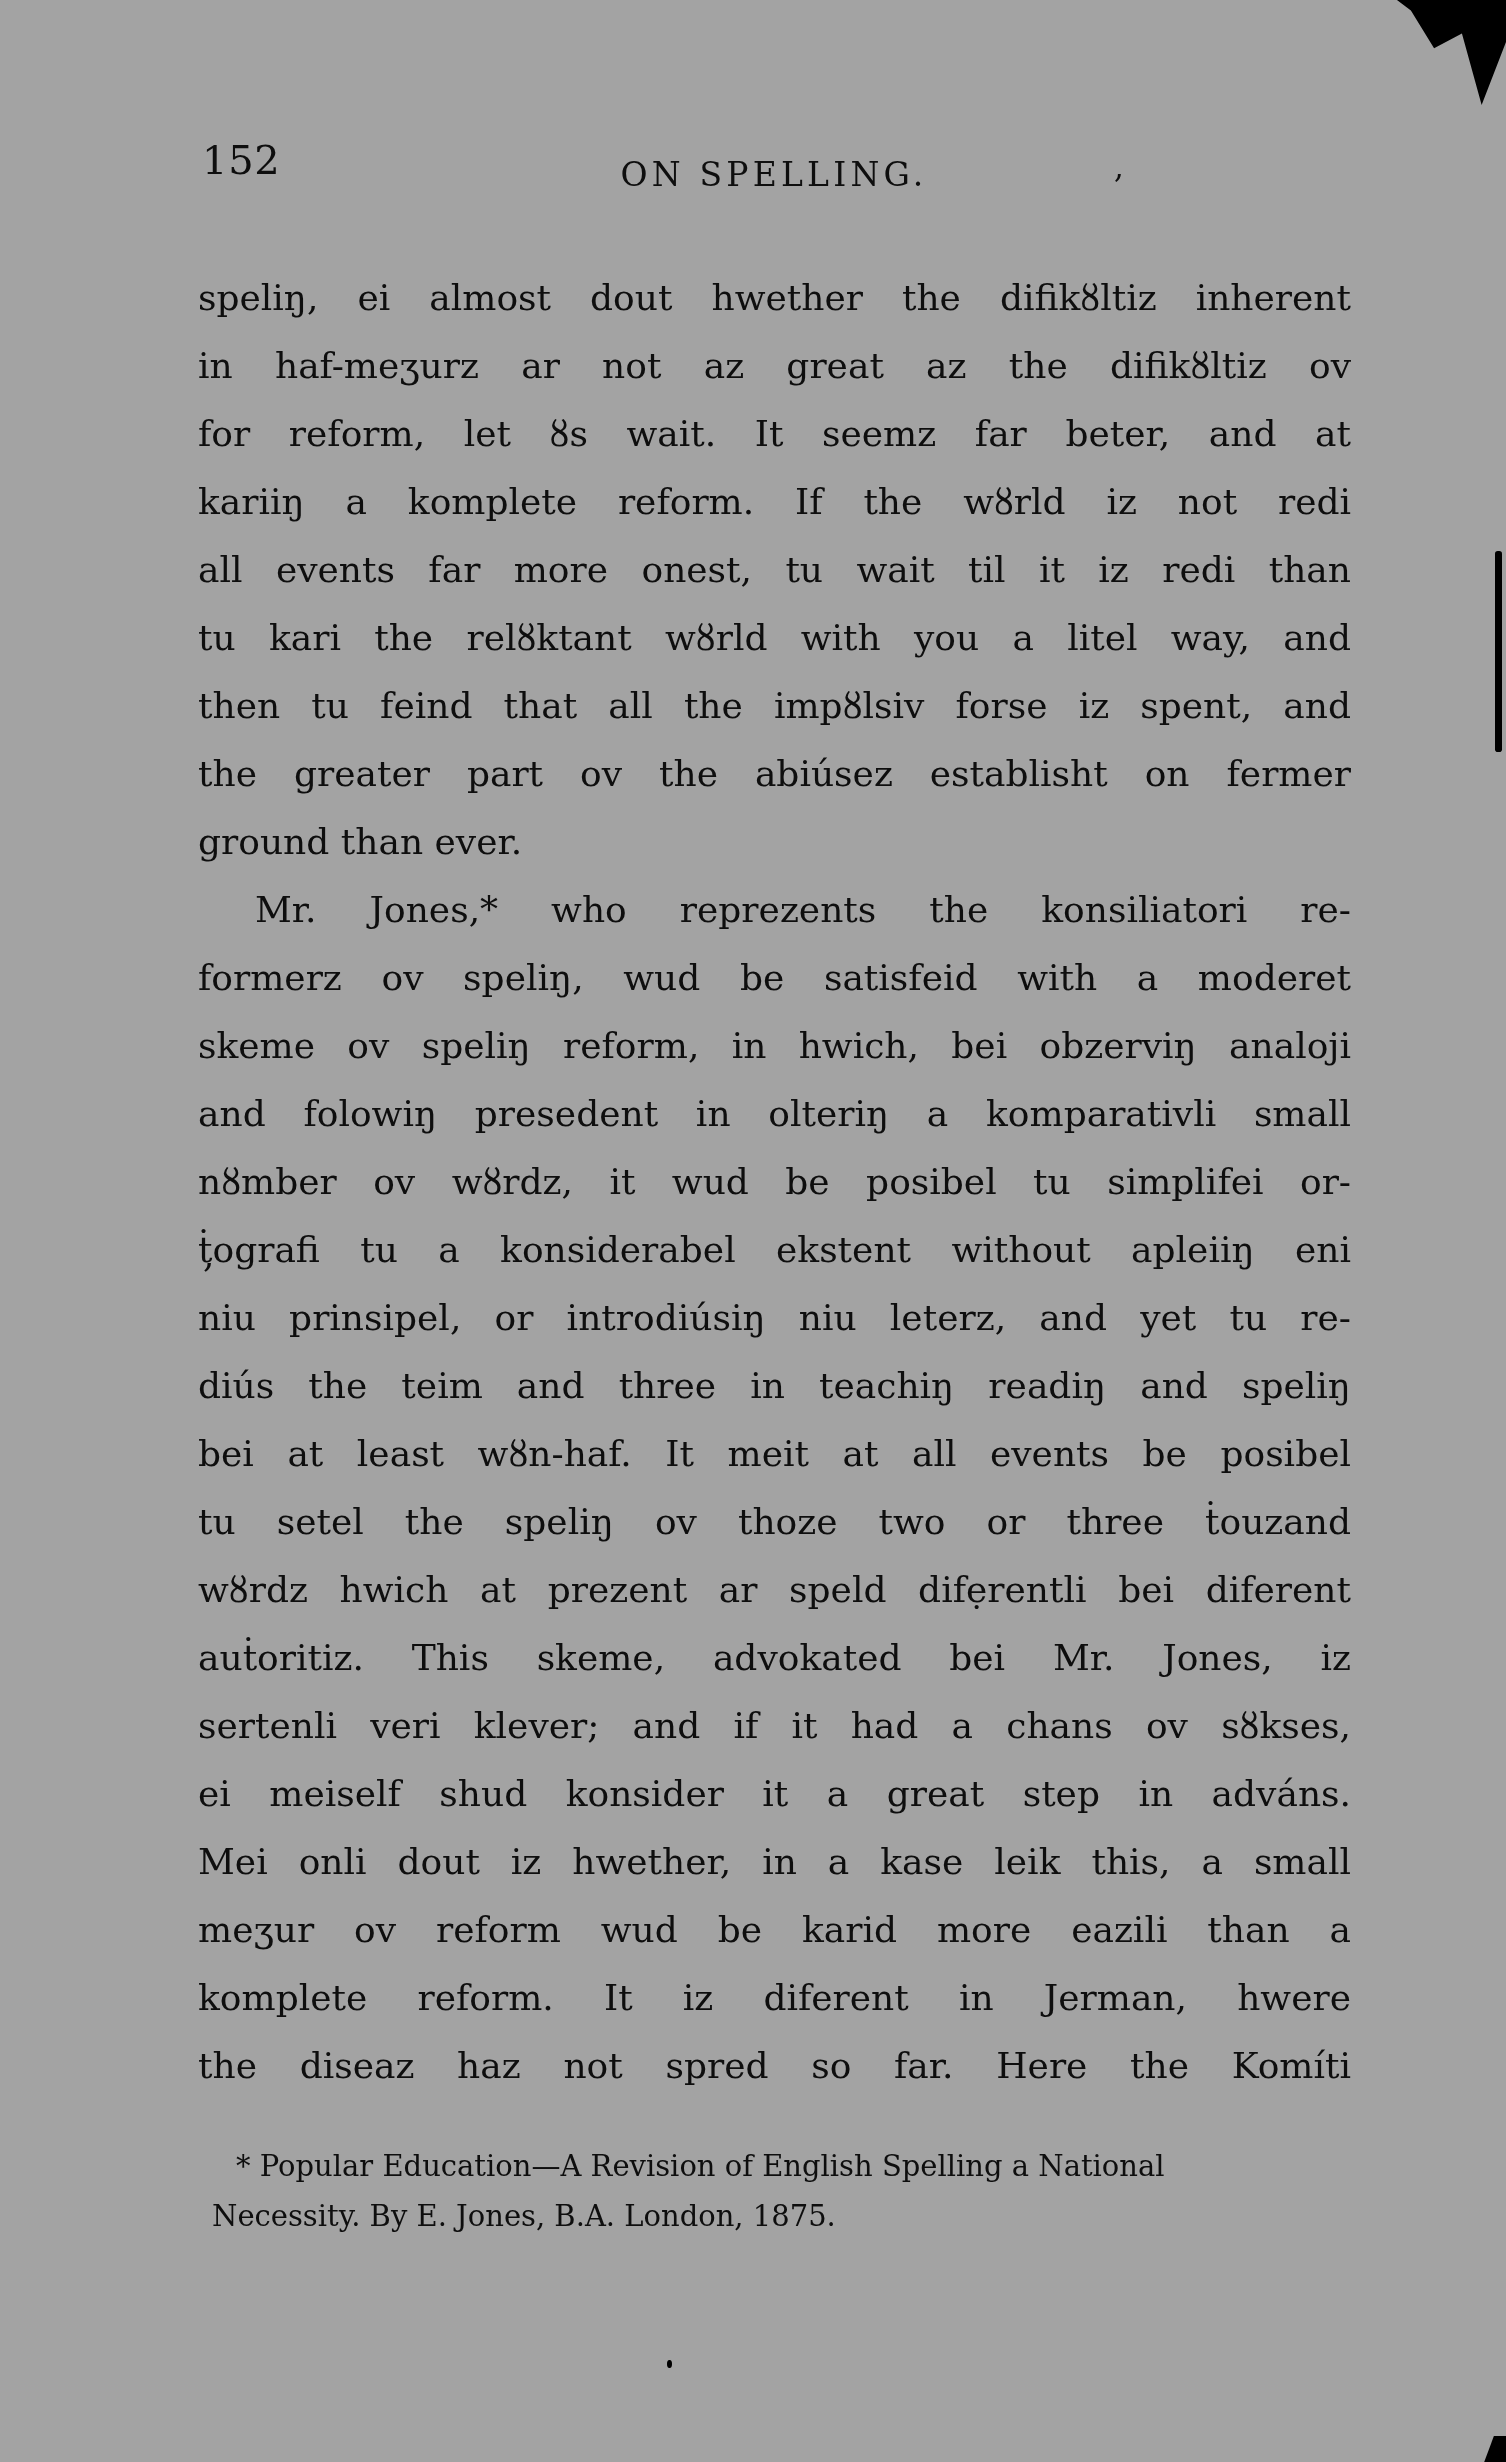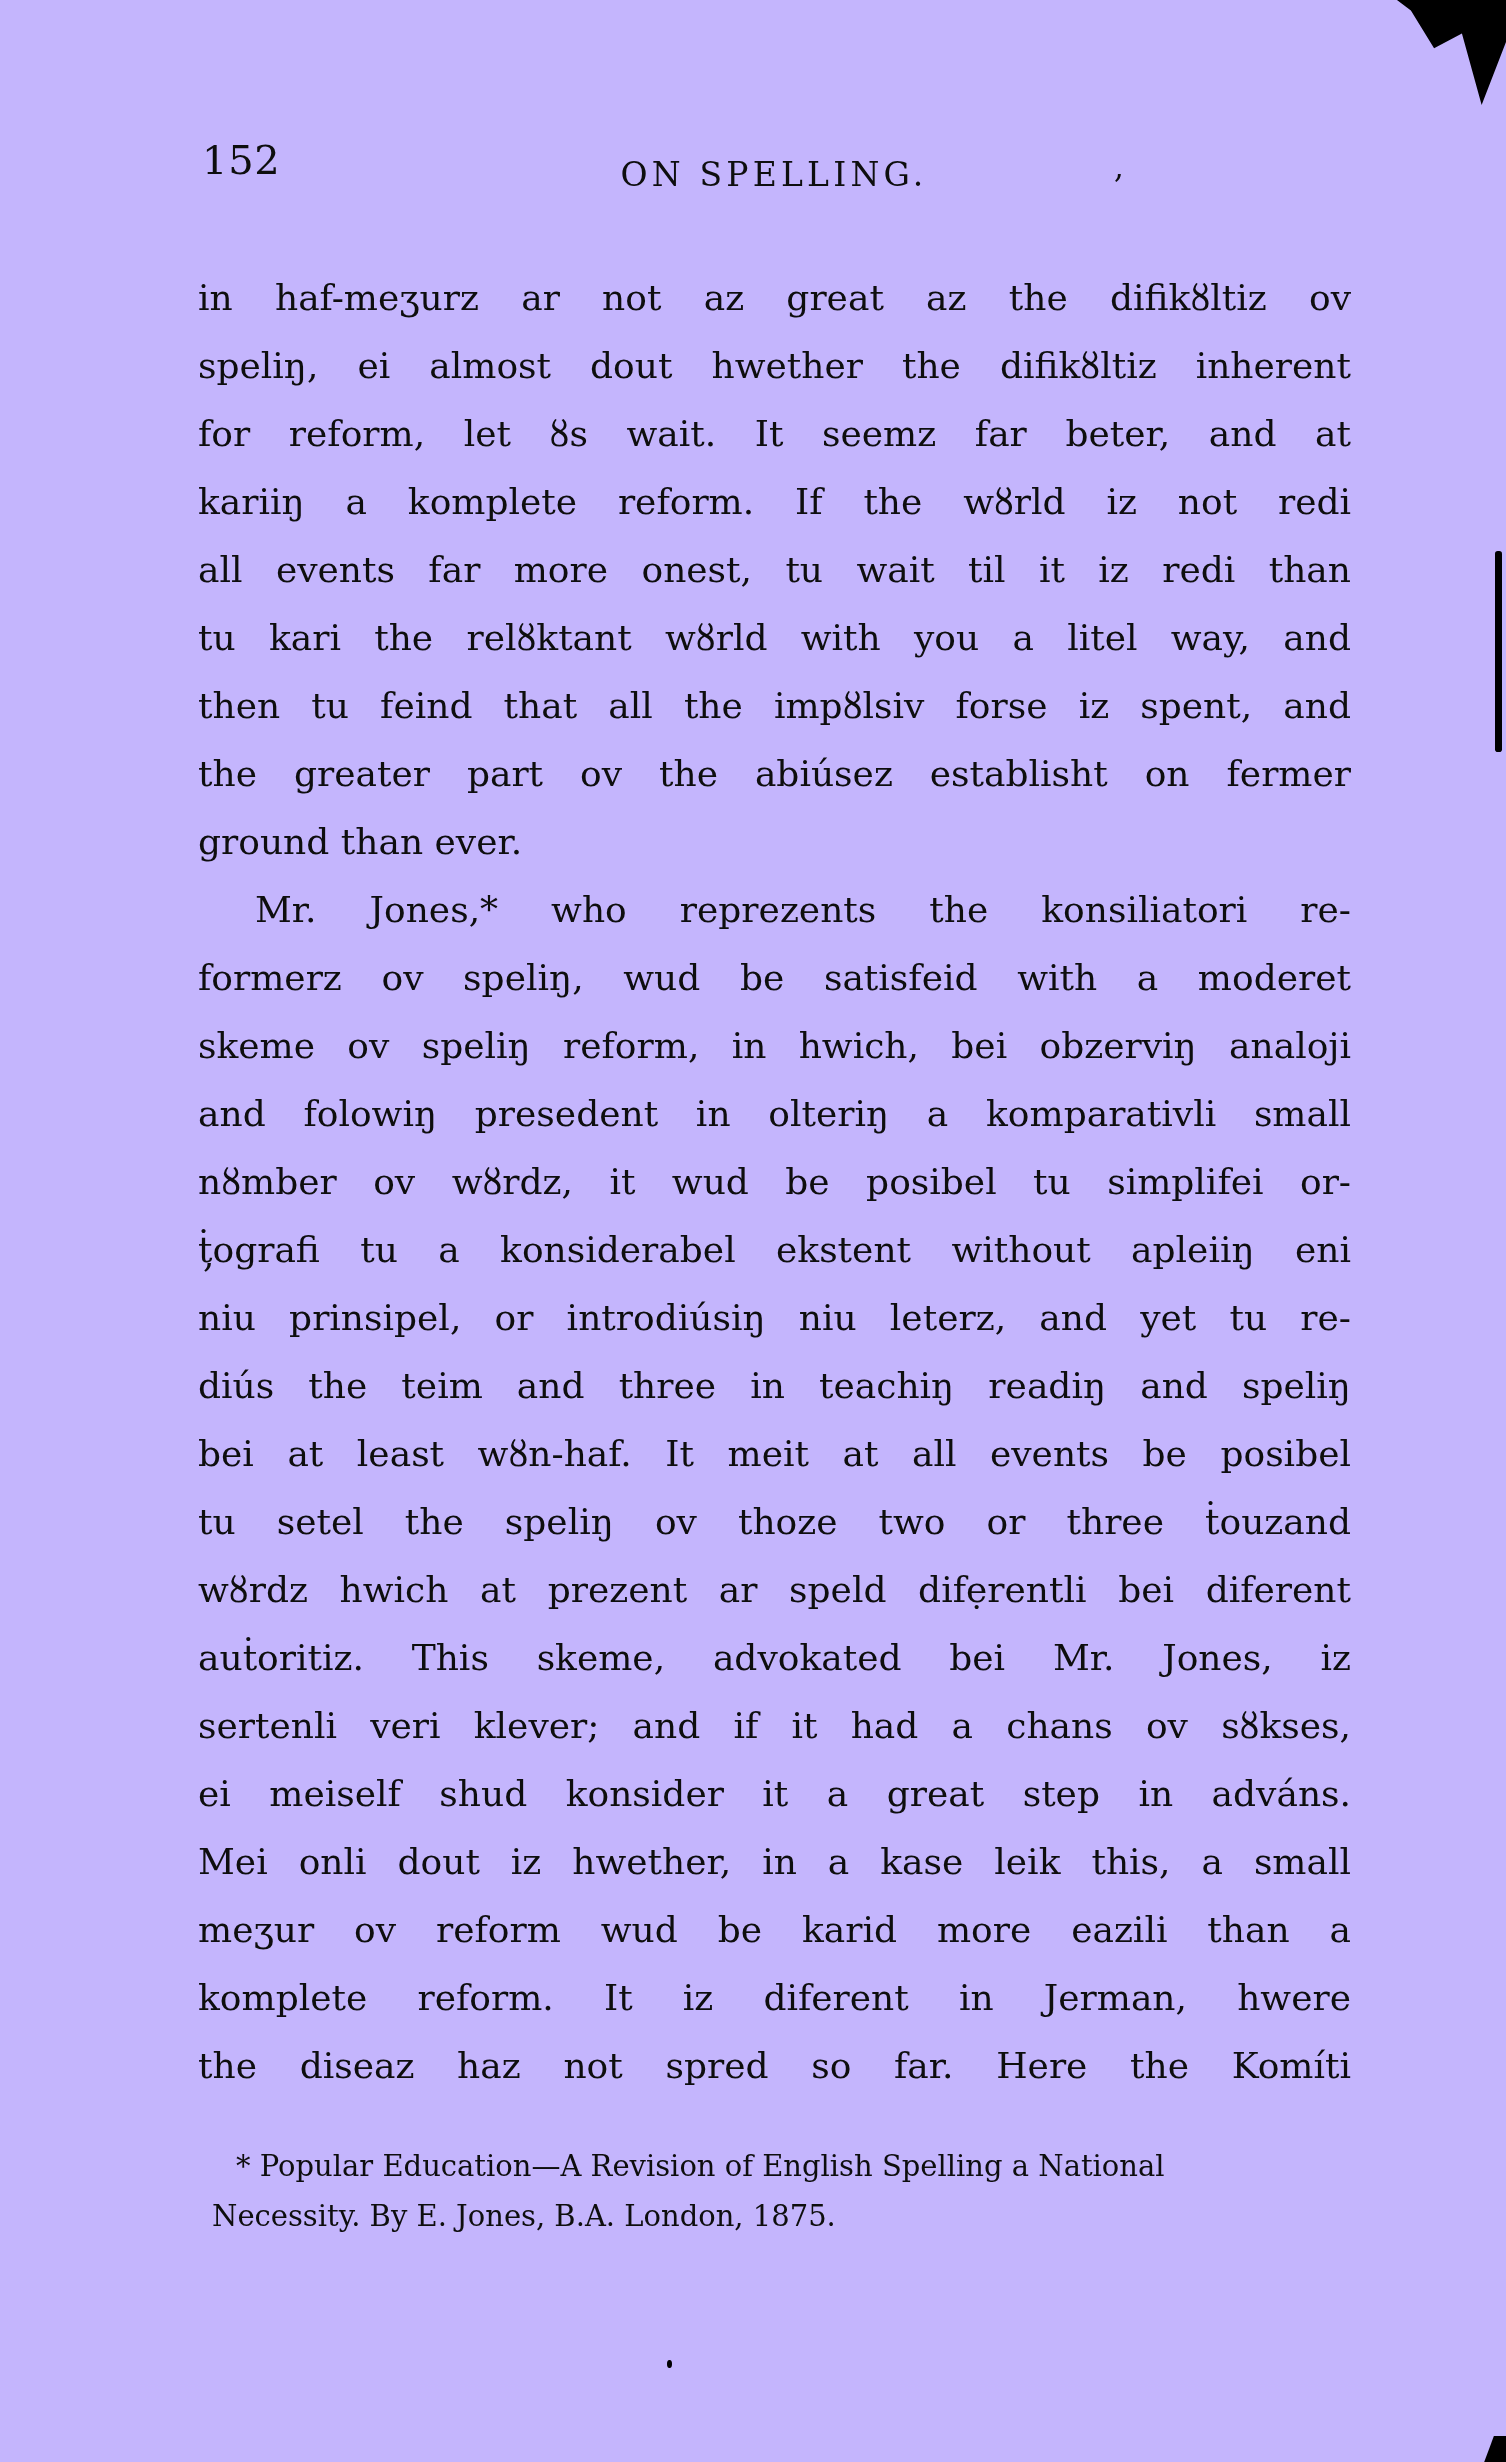--- a/index.html
+++ b/index.html
@@ -1,20 +1,20 @@
 <!DOCTYPE html>
 <html style="font-size:11px"><head>
 <meta charset="utf-8">
 <style>
   html,body { margin:0; padding:0; background:#e8e8e8; }
   .page {
     position: relative;
     width: 1506px;
     height: 2462px;
-    background: #c4b5fd;
+    background: #a3a3a3;
     font-family: "DejaVu Serif", "Liberation Serif", serif;
     color: #0e0e0e;
     overflow: hidden;
   }
   .pagenum {
     position: absolute;
     top: 137px; left: 202px;
     font-size: 40px;
     letter-spacing: 0.7px;
   }
@@ -81,22 +81,22 @@
 </head>
 <body>
 
 <div class="page">
 
   <div class="pagenum">152</div>
   <div class="running-head">ON SPELLING.</div>
   <span class="head-stray">,</span>
 
   <div class="body-block">
+    <div class="line">speliŋ, ei almost dout hwether the difikȣltiz inherent</div>
     <div class="line">in haf-meʒurz ar not az great az the difikȣltiz ov</div>
-    <div class="line">speliŋ, ei almost dout hwether the difikȣltiz inherent</div>
     <div class="line">for reform, let ȣs wait.  It seemz far beter, and at</div>
     <div class="line">kariiŋ a komplete reform.  If the wȣrld iz not redi</div>
     <div class="line">all events far more onest, tu wait til it iz redi than</div>
     <div class="line">tu kari the relȣktant wȣrld with you a litel way, and</div>
     <div class="line">then tu feind that all the impȣlsiv forse iz spent, and</div>
     <div class="line">the greater part ov the abiúsez establisht on fermer</div>
     <div class="line para-end">ground than ever.</div>
     <div class="line indent">Mr. Jones,* who reprezents the konsiliatori re-</div>
     <div class="line">formerz ov speliŋ, wud be satisfeid with a moderet</div>
     <div class="line">skeme ov speliŋ reform, in hwich, bei obzerviŋ analoji</div>

